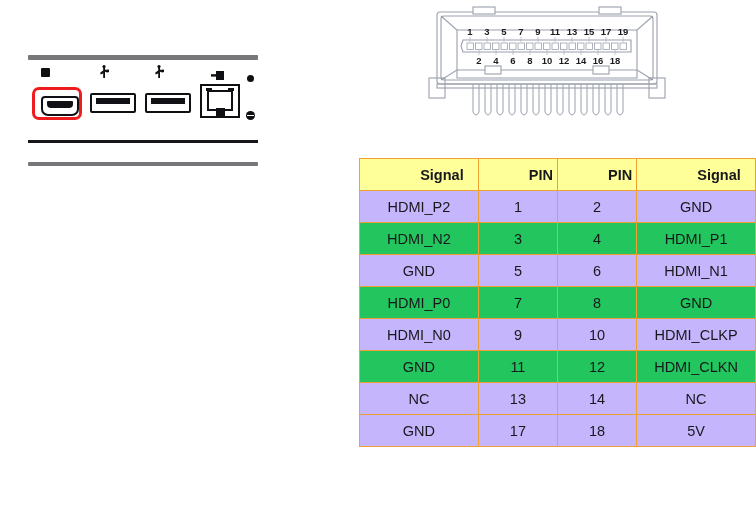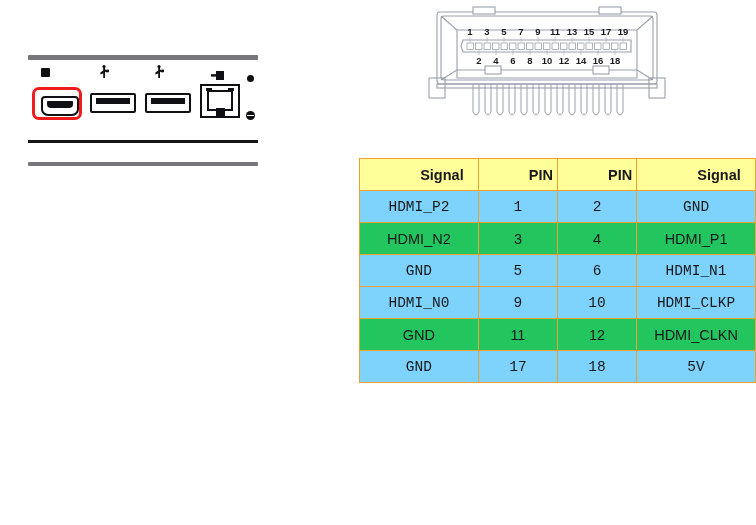--- a/index.html
+++ b/index.html
@@ -196,21 +196,21 @@
     white-space: nowrap;
   }
   #pinout-table th {
     background: #ffff99;
     font-weight: bold;
     font-size: 14.5px;
     padding-left: 48px;
   }
   .col-signal { width: 128px; }
   .col-pin { width: 38px; }
-  tr.row-odd td { background: #7dd3fc; font-family: Liberation Mono, monospace; }
+  tr.row-odd td { background: #c4b5fd; }
   tr.row-even td { background: #22c55e; }
 </style>
 </head>
 <body>
 
 <div id="io-panel">
   <div class="panel-rail-top"></div>
   <div class="panel-body"></div>
   <div class="panel-rail-bottom"></div>
 
@@ -399,32 +399,44 @@
         <td class="col-pin">3</td>
         <td class="col-pin">4</td>
         <td class="col-signal">HDMI_P1</td>
       </tr>
       <tr class="row-odd">
         <td class="col-signal">GND</td>
         <td class="col-pin">5</td>
         <td class="col-pin">6</td>
         <td class="col-signal">HDMI_N1</td>
       </tr>
+      <tr class="row-even">
+        <td class="col-signal">HDMI_P0</td>
+        <td class="col-pin">7</td>
+        <td class="col-pin">8</td>
+        <td class="col-signal">GND</td>
+      </tr>
       <tr class="row-odd">
         <td class="col-signal">HDMI_N0</td>
         <td class="col-pin">9</td>
         <td class="col-pin">10</td>
         <td class="col-signal">HDMI_CLKP</td>
       </tr>
       <tr class="row-even">
         <td class="col-signal">GND</td>
         <td class="col-pin">11</td>
         <td class="col-pin">12</td>
         <td class="col-signal">HDMI_CLKN</td>
       </tr>
       <tr class="row-odd">
+        <td class="col-signal">NC</td>
+        <td class="col-pin">13</td>
+        <td class="col-pin">14</td>
+        <td class="col-signal">NC</td>
+      </tr>
+      <tr class="row-odd">
         <td class="col-signal">GND</td>
         <td class="col-pin">17</td>
         <td class="col-pin">18</td>
         <td class="col-signal">5V</td>
       </tr>
     </tbody>
 </table>
 
 </body></html>

